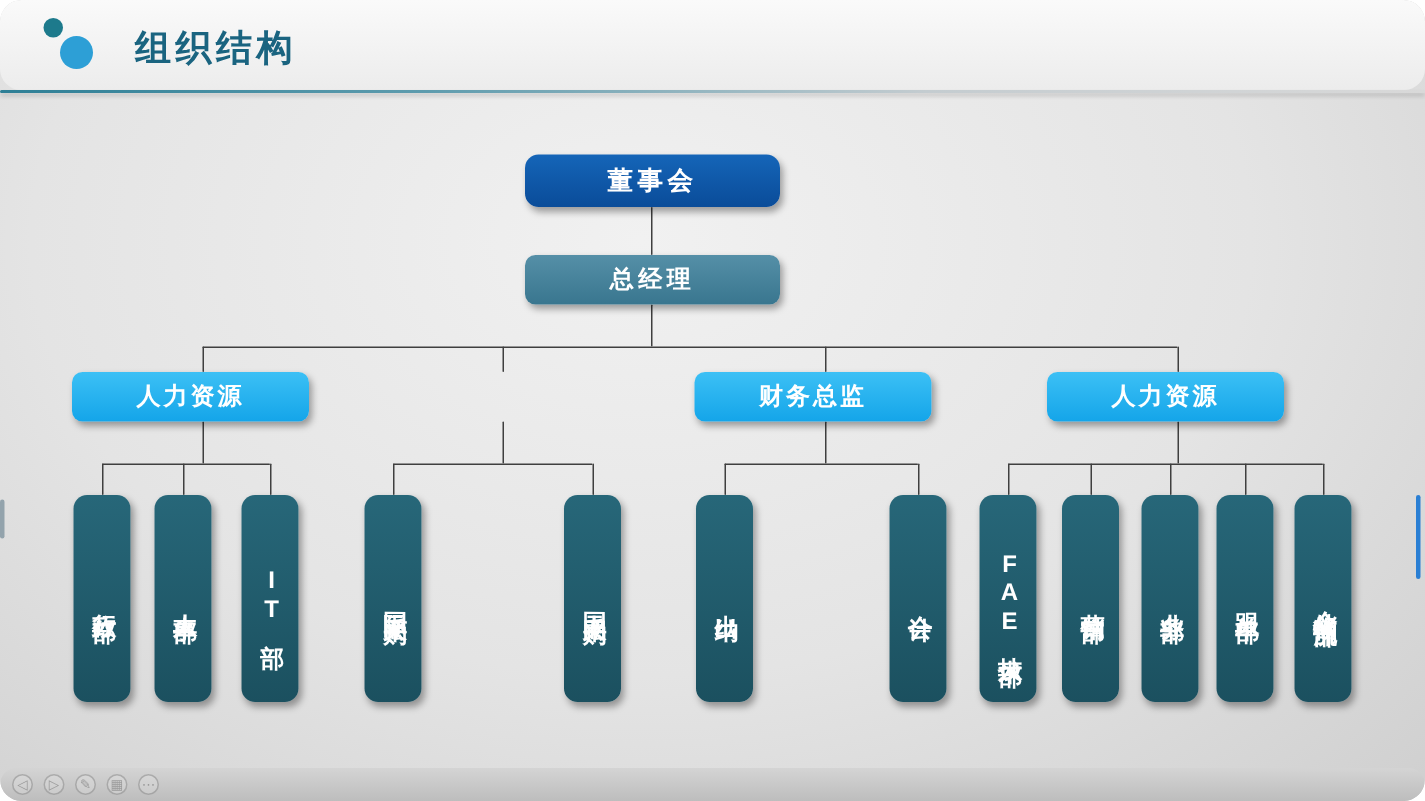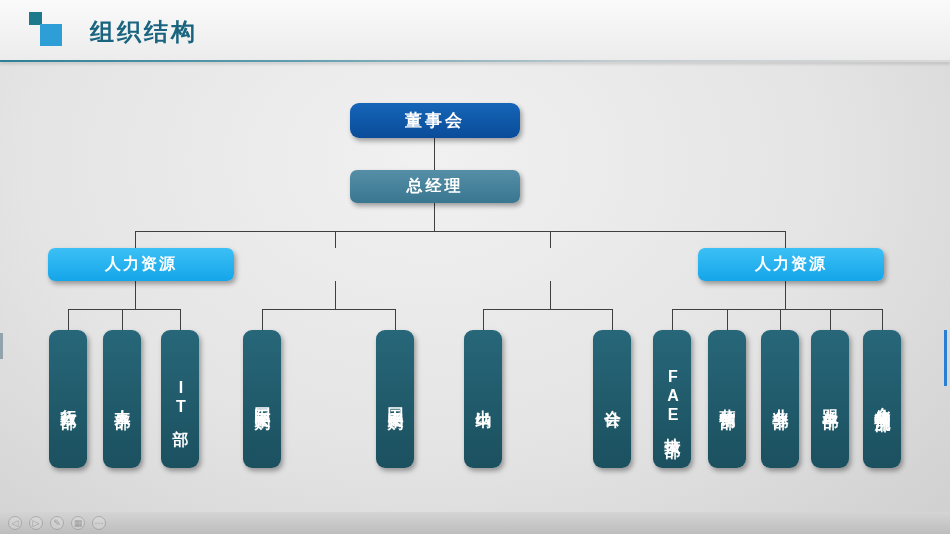--- a/index.html
+++ b/index.html
@@ -1,15 +1,15 @@
 <!DOCTYPE html>
 <html><head>
 <meta charset="utf-8">
 <style>
-  * { margin:0; padding:0; box-sizing:border-box; }
+  * { margin:0; padding:0; box-sizing:border-box;border-radius:14px; }
   html,body { width:950px; height:534px; font-family:"Liberation Sans","DejaVu Sans",sans-serif; }
   .slide {
     position:relative; width:950px; height:534px; overflow:hidden;
     background: radial-gradient(ellipse at 45% 30%, #f1f1f1 0%, #e4e4e4 55%, #cfcfcf 100%);
   }
   
   .header {
     position:absolute; top:0; left:0; width:100%; height:60px;
     background: linear-gradient(#fafafa, #ececec);
   }
@@ -28,21 +28,21 @@
   
   .box {
     position:absolute; display:flex; align-items:center; justify-content:center;
     color:#fff; font-weight:bold; text-align:center;
     border-radius:7px; box-shadow: 2px 3px 5px rgba(0,0,0,0.35);
   }
   .root    { left:350px; top:103px; width:170px; height:35px; font-size:17px; letter-spacing:3px;
              background: linear-gradient(#1565b8, #0a4c99); border-radius:9px; }
   .manager { left:350px; top:170px; width:170px; height:33px; font-size:16px; letter-spacing:3px;
              background: linear-gradient(#558fa7, #39768f); }
-  .branch  { top:248px; height:33px; width:186px; font-size:16px; letter-spacing:2px;
+  .branch  { top:248px; height:33px; width:158px; font-size:16px; letter-spacing:2px;
              background: linear-gradient(#3cc0f5, #14a5e9); }
   .dept {
     top:330px; width:38px; height:138px; font-size:16px; letter-spacing:2px;
     background: linear-gradient(180deg, #276779, #1b505f);
     writing-mode: vertical-rl; text-orientation: upright; border-radius:9px;
   }
   
   .hline { position:absolute; height:1px; background:#3f3f3f; }
   .vline { position:absolute; width:1px;  background:#3f3f3f; }
   
@@ -101,20 +101,21 @@
   <div class="vline" style="left:672px;top:309px;height:21px"></div>
   <div class="vline" style="left:727px;top:309px;height:21px"></div>
   <div class="vline" style="left:780px;top:309px;height:21px"></div>
   <div class="vline" style="left:830px;top:309px;height:21px"></div>
   <div class="vline" style="left:882px;top:309px;height:21px"></div>
 
   <div class="box root">董事会</div>
   <div class="box manager">总经理</div>
 
   <div class="box branch" style="left:48px">人力资源</div>
+  <div class="box branch" style="left:463px">财务总监</div>
   <div class="box branch" style="left:698px">人力资源</div>
 
   <div class="box dept" style="left:49px">行政部</div>
   <div class="box dept" style="left:103px">人事部</div>
   <div class="box dept" style="left:161px">IT部</div>
 
   <div class="box dept" style="left:243px">国际采购</div>
   <div class="box dept" style="left:376px">国内采购</div>
 
   <div class="box dept" style="left:464px">出纳</div>

